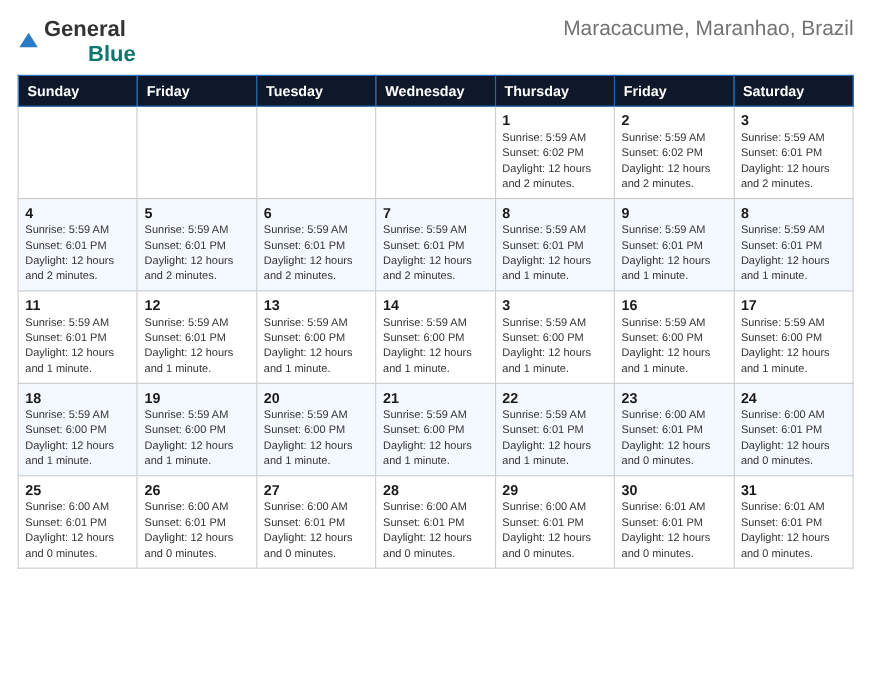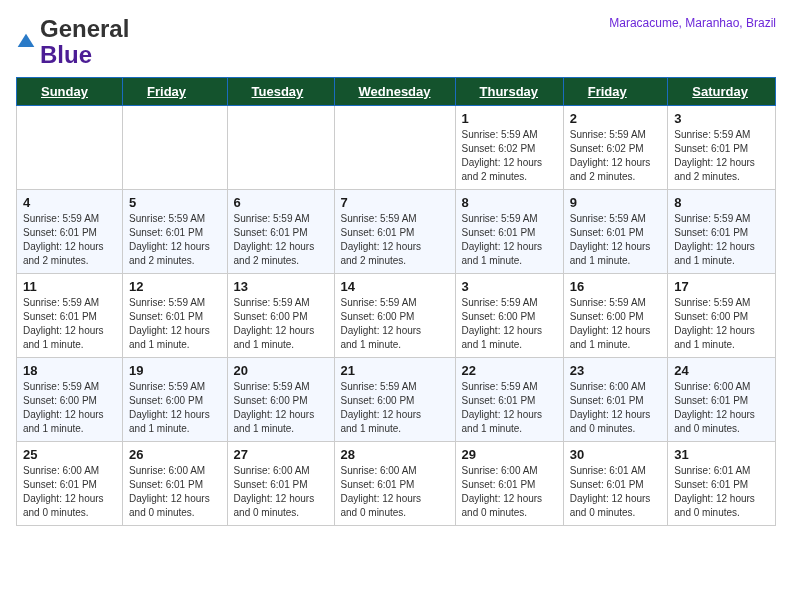--- a/index.html
+++ b/index.html
@@ -15,56 +15,55 @@
       justify-content: space-between;
       align-items: flex-start;
       margin-bottom: 8px;
     }
     .logo {
       display: flex;
       align-items: center;
       gap: 4px;
     }
     .logo-text {
-      font-size: 24px;
+      font-size: 20px;
       font-weight: bold;
       line-height: 1.1;
     }
     .logo-general { color: #333; }
-    .logo-blue { color: #4c1d95; }
+    .logo-blue { color: #0f766e; margin-left: 40px; }
     .logo-icon {
       width: 20px;
       height: 20px;
     }
     .title-block {
       text-align: right;
     }
     .month-title {
       font-size: 32px;
       font-weight: bold;
       color: #1a1a1a;
     }
     .location {
-      font-size: 12px;
-      color: #6d28d9;
+      font-size: 19px;
+      color: #737373;
     }
     .calendar {
       width: 100%;
       border-collapse: collapse;
       border: 1px solid #ccc;
     }
     .calendar th {
-      background: #14532d;
+      background: #0f172a;
       color: #fff;
       font-size: 13px;
       font-weight: bold;
-      padding: 6px 24px;
+      padding: 6px 8px;
       text-align: left;
       border: 1px solid #1a6bbf;
-      text-decoration: underline;
     }
     .calendar td {
       vertical-align: top;
       border: 1px solid #ccc;
       padding: 5px 6px;
       width: calc(100% / 7);
       height: 80px;
       background: #fff;
     }
     .calendar tr:nth-child(even) td {

